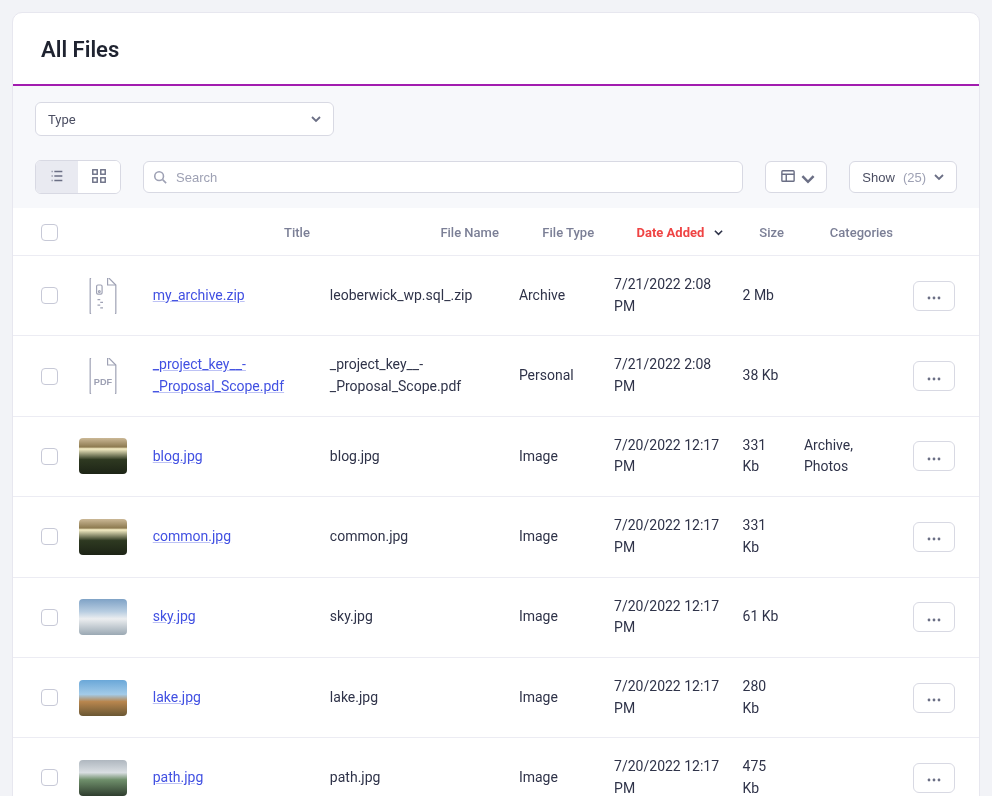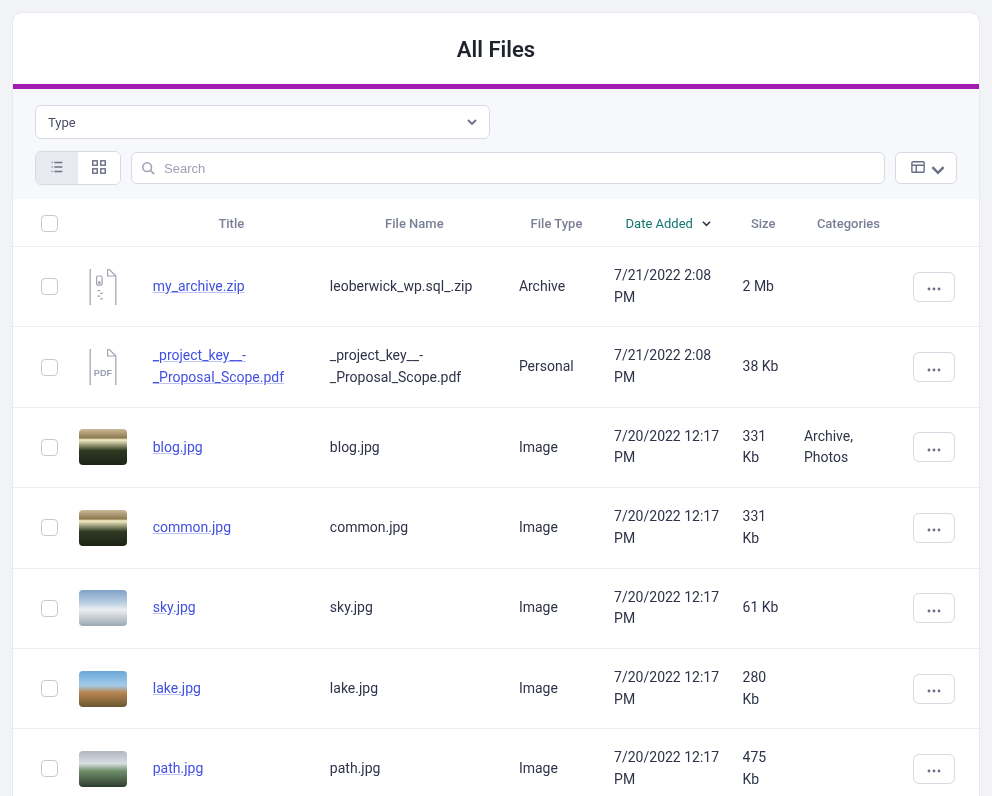--- a/index.html
+++ b/index.html
@@ -12,37 +12,36 @@
     color: #2f3349;
   }
   .panel {
     background: #fff;
     border-radius: 10px;
     border: 1px solid #e7e7ef;
     overflow: hidden;
   }
   .panel-header {
     padding: 24px 28px 22px 28px;
-    border-bottom: 5px solid #a21caf;
-    text-align: center;
+    border-bottom: 2px solid #a21caf;
   }
   .panel-title {
     font-size: 22px;
     font-weight: 600;
     color: #1f2330;
   }
   .toolbar {
     padding: 16px 22px 14px 22px;
     background: #f7f8fb;
   }
   .filters-row {
     display: grid;
-    grid-template-columns: 1fr 1fr;
+    grid-template-columns: 1fr 1fr 1fr;
     gap: 12px;
-    margin-bottom: 12px;
+    margin-bottom: 24px;
   }
   .dropdown {
     background: #fff;
     border: 1px solid #d8d9e3;
     border-radius: 6px;
     height: 34px;
     padding: 0 12px;
     display: flex;
     align-items: center;
     justify-content: space-between;
@@ -52,21 +51,21 @@
   }
   .chev {
     width: 10px;
     height: 10px;
     flex: 0 0 10px;
   }
   .chev svg { display:block; width:10px; height:10px; }
   .chev path { stroke:#6b6f85; stroke-width:1.8; fill:none; }
   .tools-row {
     display: flex;
-    gap: 10px;
+    gap: 22px;
     align-items: center;
   }
   .view-group {
     display: flex;
     border: 1px solid #d8d9e3;
     border-radius: 6px;
     overflow: hidden;
     background: #fff;
   }
   .view-btn {
@@ -124,31 +123,31 @@
     font-size:13px;
     color:#4b4e62;
   }
   .show-btn .count { color:#9ea1b4; }
 
   table.grid {
     width: 100%;
     border-collapse: collapse;
   }
   table.grid th {
-    text-align: center;
+    text-align: right;
     font-weight: 500;
     font-size: 13px;
     color: #7b7f96;
     padding: 16px 10px 14px 10px;
     border-bottom: 1px solid #ececf3;
     background:#fff;
   }
   table.grid th.sorted {
-    color:#0f766e;
-    font-weight:400;
+    color:#ef4444;
+    font-weight:700;
     cursor:pointer;
   }
   table.grid th.sorted .chev-sm svg path { stroke:#2f3349; }
   .chev-sm { display:inline-block; width:9px; height:9px; margin-left:6px; }
   .chev-sm svg { width:9px; height:9px; display:block; }
   .chev-sm path { stroke:#7b7f96; stroke-width:1.8; fill:none; }
 
   table.grid td {
     padding: 18px 10px;
     border-bottom: 1px solid #ececf3;
@@ -263,20 +262,29 @@
               <rect x="1" y="2" width="14" height="12" rx="1"></rect>
               <path d="M1 6h14M6 6v8"></path>
             </svg></span>
         <span class="chev">
             <svg viewBox="0 0 10 10">
               <path d="M1 3 L5 7 L9 3"></path>
             </svg>
           </span>
       </button>
 
+      <button class="show-btn">
+        <span>Show</span>
+        <span class="count">(25)</span>
+        <span class="chev">
+            <svg viewBox="0 0 10 10">
+              <path d="M1 3 L5 7 L9 3"></path>
+            </svg>
+          </span>
+      </button>
     </div>
 
   </div>
 
   <table class="grid">
     <thead>
       <tr>
         <th class="col-check">
             <span class="chk"></span>
           </th>

